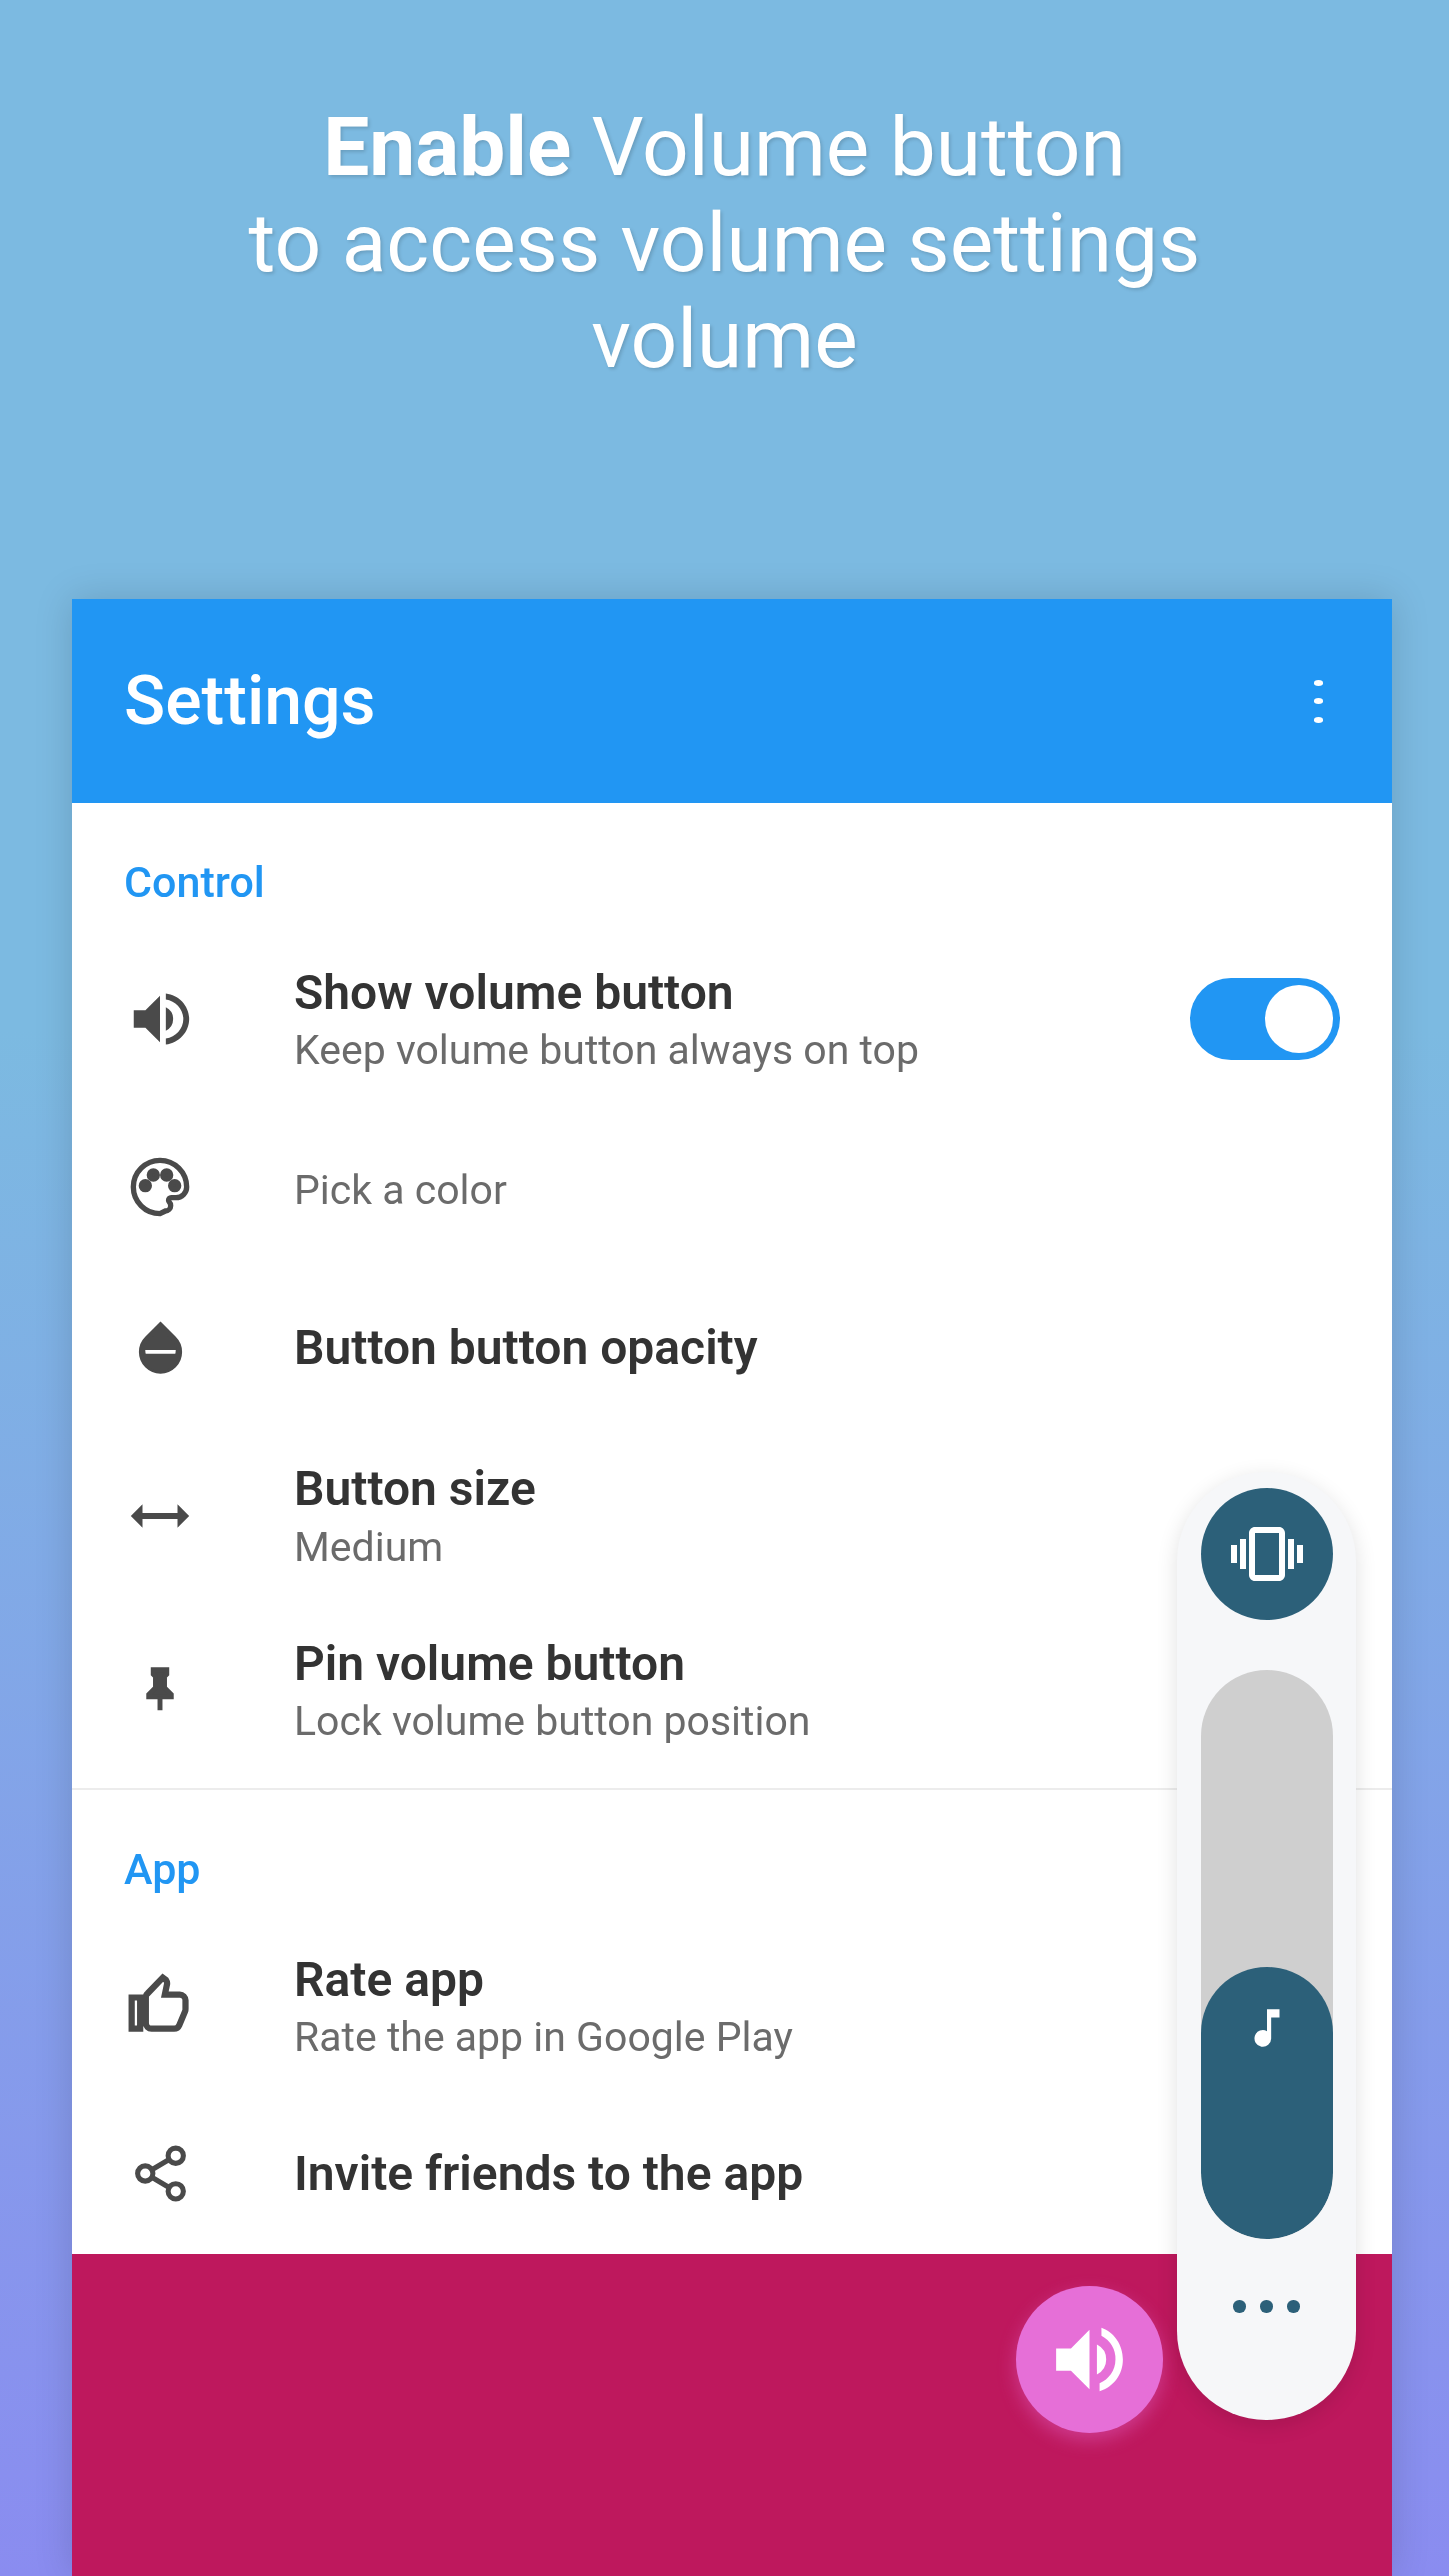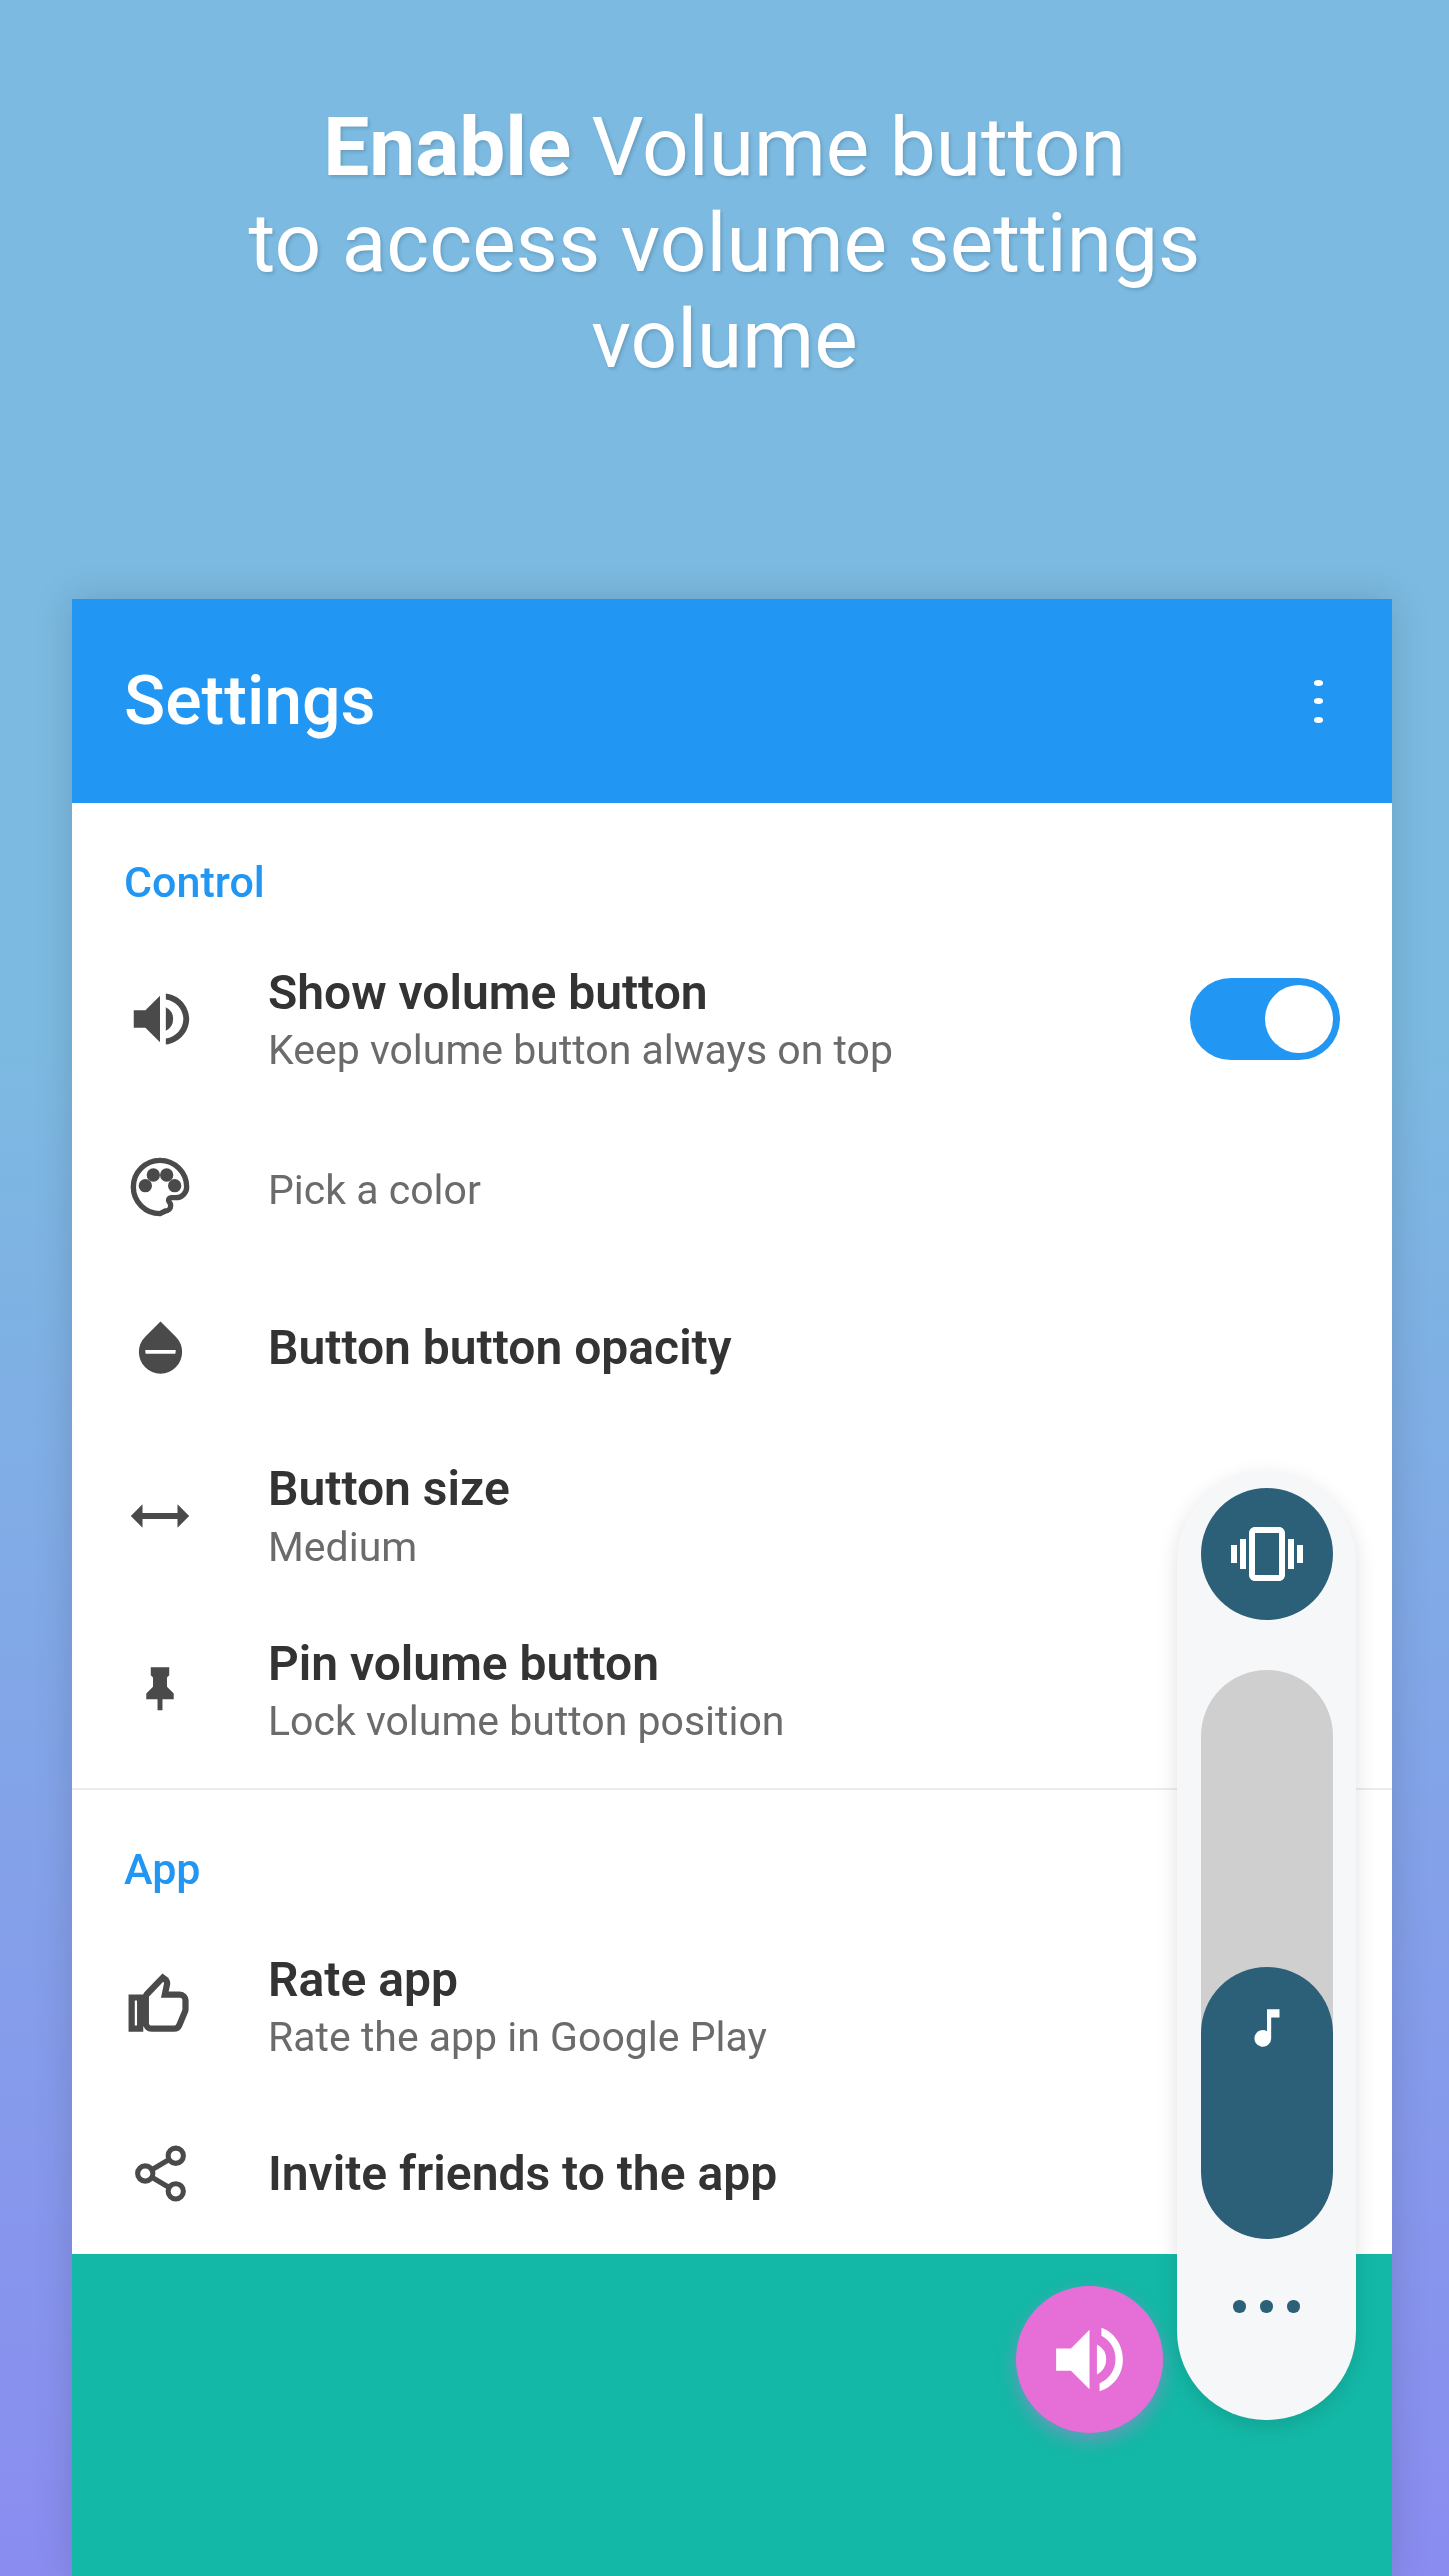--- a/index.html
+++ b/index.html
@@ -17,21 +17,21 @@
 .promo-header .line1 { font-size: 82px; font-weight: 400; text-shadow: 1.8px 1.8px 3.6px rgba(0,0,0,0.15); }
 .promo-header .line1 strong { font-weight: 700; }
 .promo-header .line2, .promo-header .line3 { font-size: 82px; font-weight: 400; text-shadow: 1.8px 1.8px 3.6px rgba(0,0,0,0.15); }
 
 .phone-frame {
   position: absolute;
   left: 72px;
   right: 57px;
   top: 599px;
   bottom: 0;
-  background: #14b8a6;
+  background: #be185d;
   box-shadow: 0 0 36px rgba(0,0,0,0.15);
   overflow: hidden;
 }
 
 .app-bar {
   background: #2196f3;
   height: 204px;
   display: flex;
   align-items: center;
   justify-content: space-between;
@@ -75,21 +75,21 @@
   width: 72px;
   height: 72px;
   display: flex;
   align-items: center;
   justify-content: center;
   color: #4a4a4a;
   flex-shrink: 0;
 }
 .item-text {
   flex: 1;
-  margin-left: 72px;
+  margin-left: 98px;
   display: flex;
   flex-direction: column;
   justify-content: center;
 }
 .item-title {
   font-size: 48px;
   font-weight: 600;
   color: #333333;
 }
 .item-sub {

